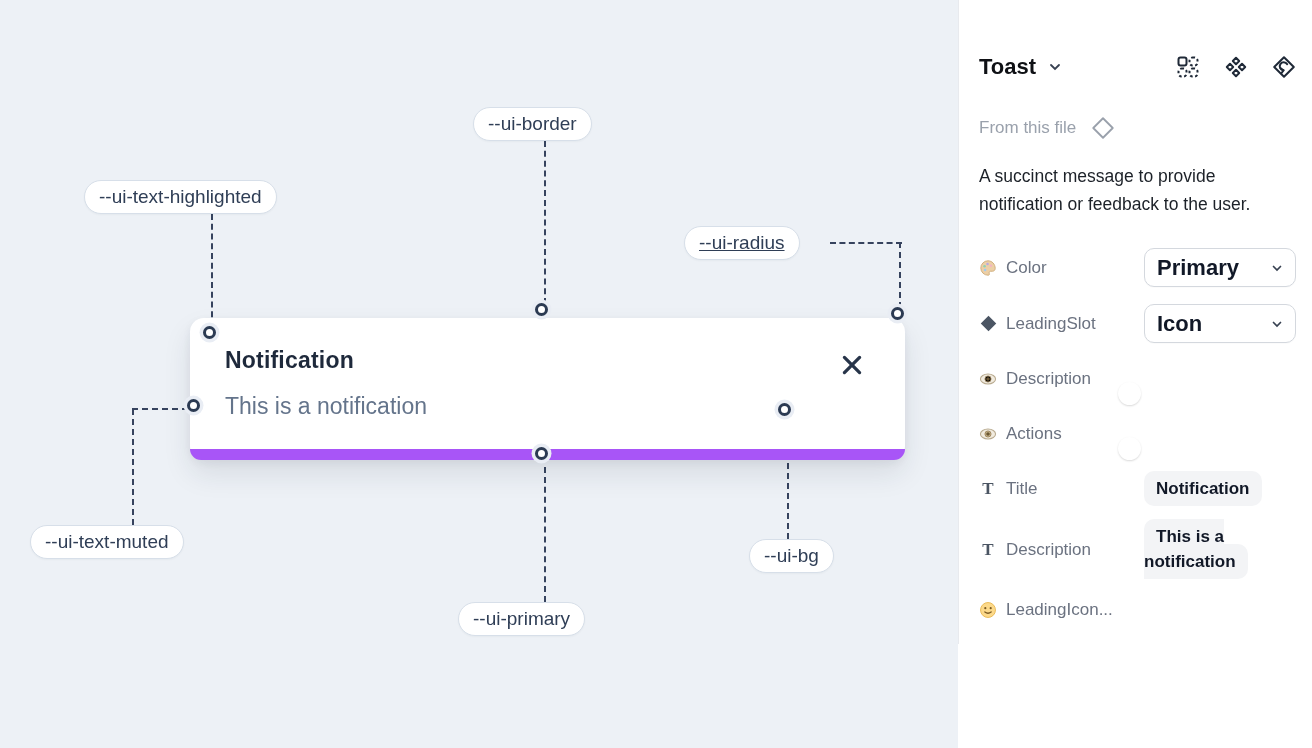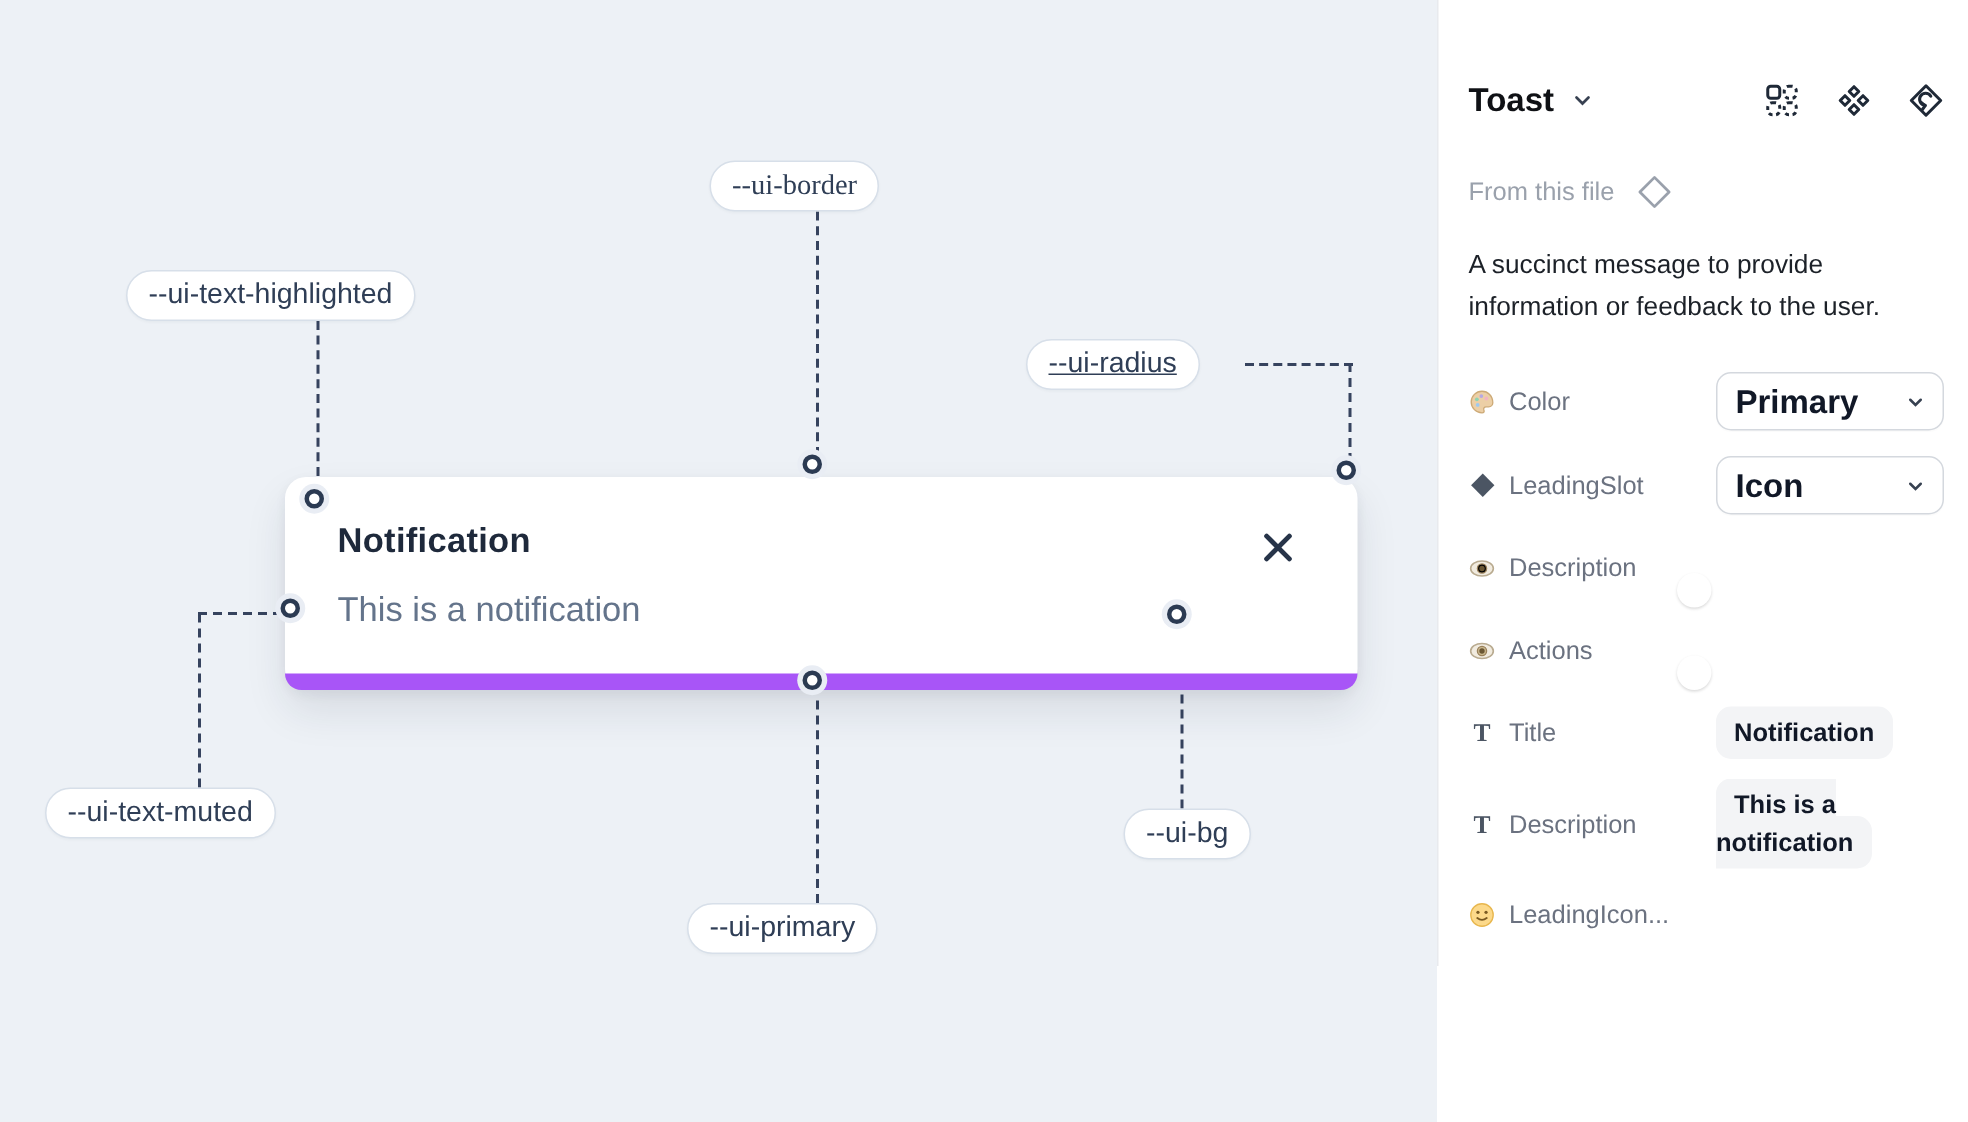--- a/index.html
+++ b/index.html
@@ -112,21 +112,21 @@
     <div class="toast-progress" style="background:#a855f7;"></div>
   </div>
 
   <div class="ring" style="left:535px; top:303px;"></div>
   <div class="ring" style="left:203px; top:326px;"></div>
   <div class="ring" style="left:891px; top:307px;"></div>
   <div class="ring" style="left:187px; top:399px;"></div>
   <div class="ring" style="left:535px; top:447px;"></div>
   <div class="ring" style="left:778px; top:403px;"></div>
 
-  <div class="pill" style="left:473px; top:107px;font-family:Liberation Serif, serif;">--ui-border</div>
+  <div class="pill" style="left:473px; top:107px;">--ui-border</div>
   <div class="pill" style="left:84px;  top:180px;">--ui-text-highlighted</div>
   <div class="pill" style="left:684px; top:226px;text-decoration:underline;">--ui-radius</div>
   <div class="pill" style="left:30px;  top:525px;">--ui-text-muted</div>
   <div class="pill" style="left:458px; top:602px;">--ui-primary</div>
   <div class="pill" style="left:749px; top:539px;">--ui-bg</div>
 </div>
 
 <div class="panel">
 
   <div class="panel-header">
@@ -163,21 +163,21 @@
     </span>
   </div>
 
   <div class="panel-source">
     <span>From this file</span>
     <svg viewBox="0 0 24 24" fill="none" stroke="#9aa1ac" stroke-width="1.7" stroke-linejoin="round">
       <path d="M12 3 L21 12 L12 21 L3 12 Z"></path>
     </svg>
   </div>
 
-  <div class="panel-desc">A succinct message to provide information or feedback to the user.</div>
+  <div class="panel-desc">A succinct message to provide notification or feedback to the user.</div>
 
   <div class="prop-rows">
 
     <div class="prop-row">
       <span class="prop-label">
         <span class="pi">
           <svg viewBox="0 0 20 20">
               <path d="M10 2a8 8 0 1 0 0 16c1.4 0 1.9-.9 1.4-2-.5-1.2.2-2.4 1.6-2.4h2c1.7 0 3-1.4 3-3C18 5.6 14.4 2 10 2z" fill="#eccfa6" stroke="#cdaa77" stroke-width="1"></path>
               <circle cx="6.2" cy="8" r="1.4" fill="#8fd3b2"></circle>
               <circle cx="9.5" cy="5.6" r="1.4" fill="#b6a8e3"></circle>

